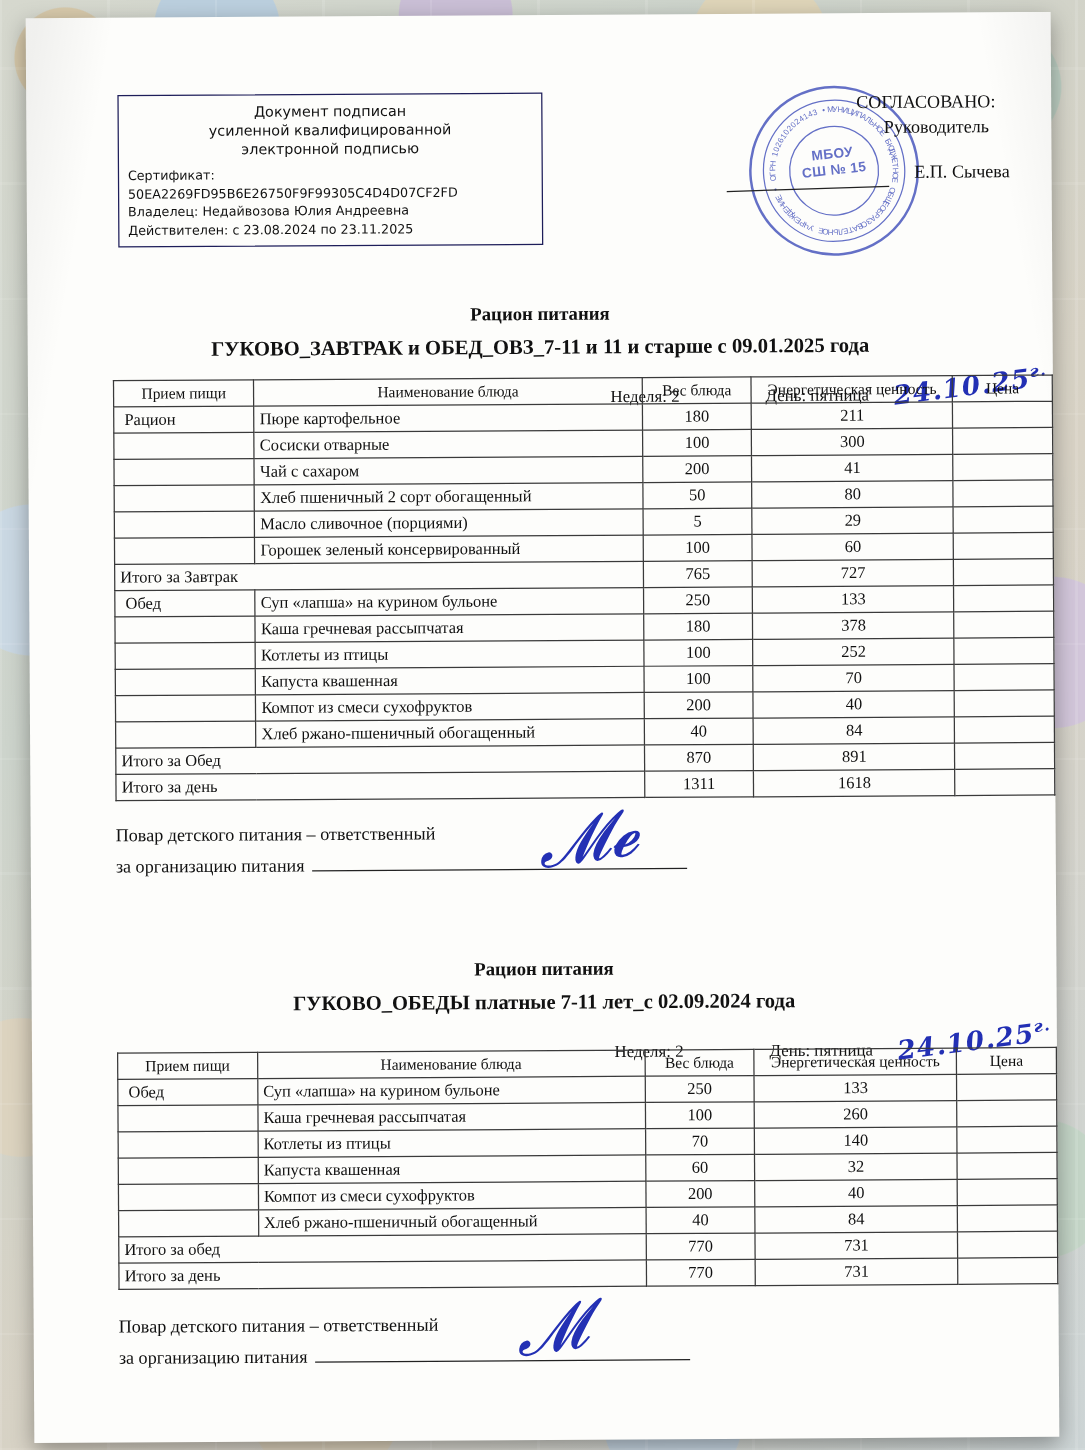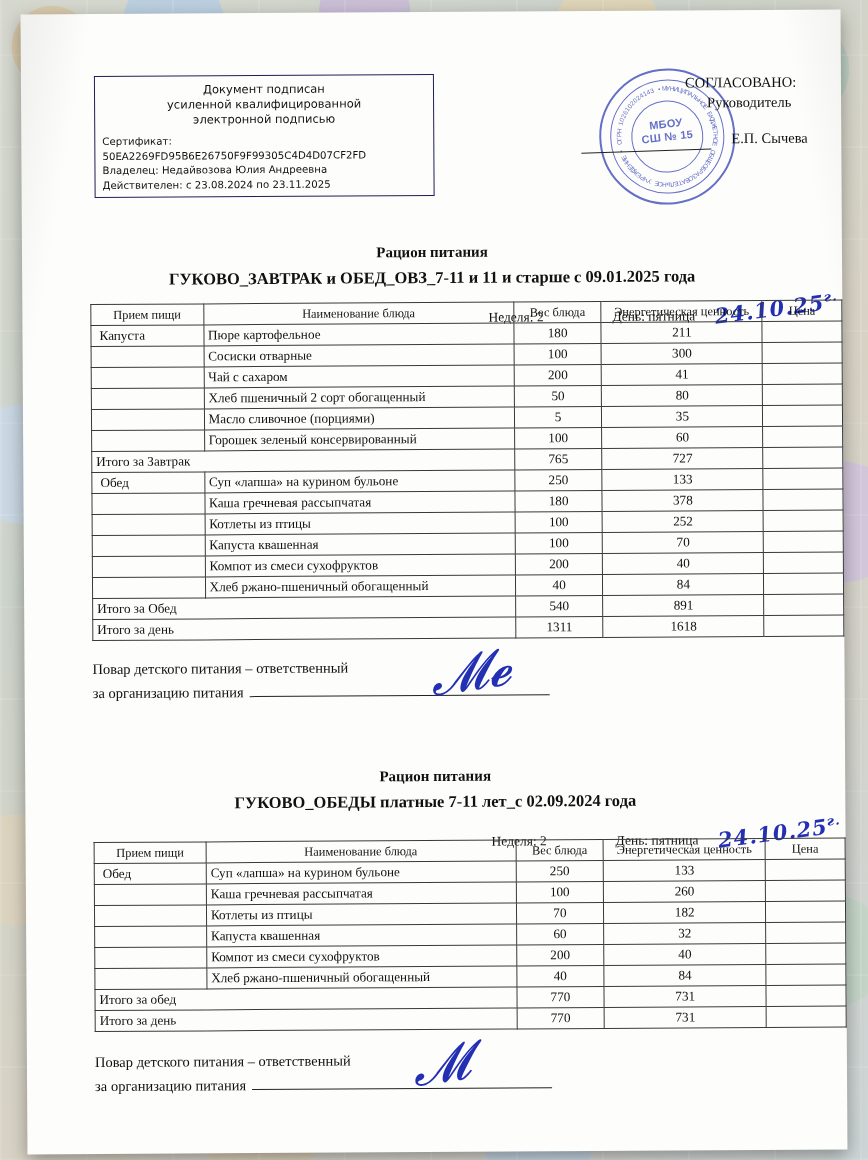--- a/index.html
+++ b/index.html
@@ -305,21 +305,21 @@
       <tr>
         <th class="c-meal">Прием пищи</th>
         <th class="c-dish">Наименование блюда</th>
         <th class="c-weight">Вес блюда</th>
         <th class="c-energy">Энергетическая ценность</th>
         <th class="c-price">Цена</th>
       </tr>
     </thead>
     <tbody>
       <tr>
-        <td style="padding-left:8px">Капуста</td>
+        <td style="padding-left:8px">Рацион</td>
         <td class="dish">Пюре картофельное</td>
         <td class="num">180</td>
         <td class="num">211</td>
         <td></td>
       </tr>
       <tr>
         <td></td>
         <td class="dish">Сосиски отварные</td>
         <td class="num">100</td>
         <td class="num">300</td>
@@ -336,21 +336,21 @@
         <td></td>
         <td class="dish">Хлеб пшеничный 2 сорт обогащенный</td>
         <td class="num">50</td>
         <td class="num">80</td>
         <td></td>
       </tr>
       <tr>
         <td></td>
         <td class="dish">Масло сливочное (порциями)</td>
         <td class="num">5</td>
-        <td class="num">35</td>
+        <td class="num">29</td>
         <td></td>
       </tr>
       <tr>
         <td></td>
         <td class="dish">Горошек зеленый консервированный</td>
         <td class="num">100</td>
         <td class="num">60</td>
         <td></td>
       </tr>
       <tr>
@@ -396,21 +396,21 @@
       </tr>
       <tr>
         <td></td>
         <td class="dish">Хлеб ржано-пшеничный обогащенный</td>
         <td class="num">40</td>
         <td class="num">84</td>
         <td></td>
       </tr>
       <tr>
         <td class="total" colspan="2">Итого за Обед</td>
-        <td class="num">540</td>
+        <td class="num">870</td>
         <td class="num">891</td>
         <td></td>
       </tr>
       <tr>
         <td class="total" colspan="2">Итого за день</td>
         <td class="num">1311</td>
         <td class="num">1618</td>
         <td></td>
       </tr>
     </tbody>
@@ -455,21 +455,21 @@
         <td></td>
         <td class="dish">Каша гречневая рассыпчатая</td>
         <td class="num">100</td>
         <td class="num">260</td>
         <td></td>
       </tr>
       <tr>
         <td></td>
         <td class="dish">Котлеты из птицы</td>
         <td class="num">70</td>
-        <td class="num">182</td>
+        <td class="num">140</td>
         <td></td>
       </tr>
       <tr>
         <td></td>
         <td class="dish">Капуста квашенная</td>
         <td class="num">60</td>
         <td class="num">32</td>
         <td></td>
       </tr>
       <tr>

